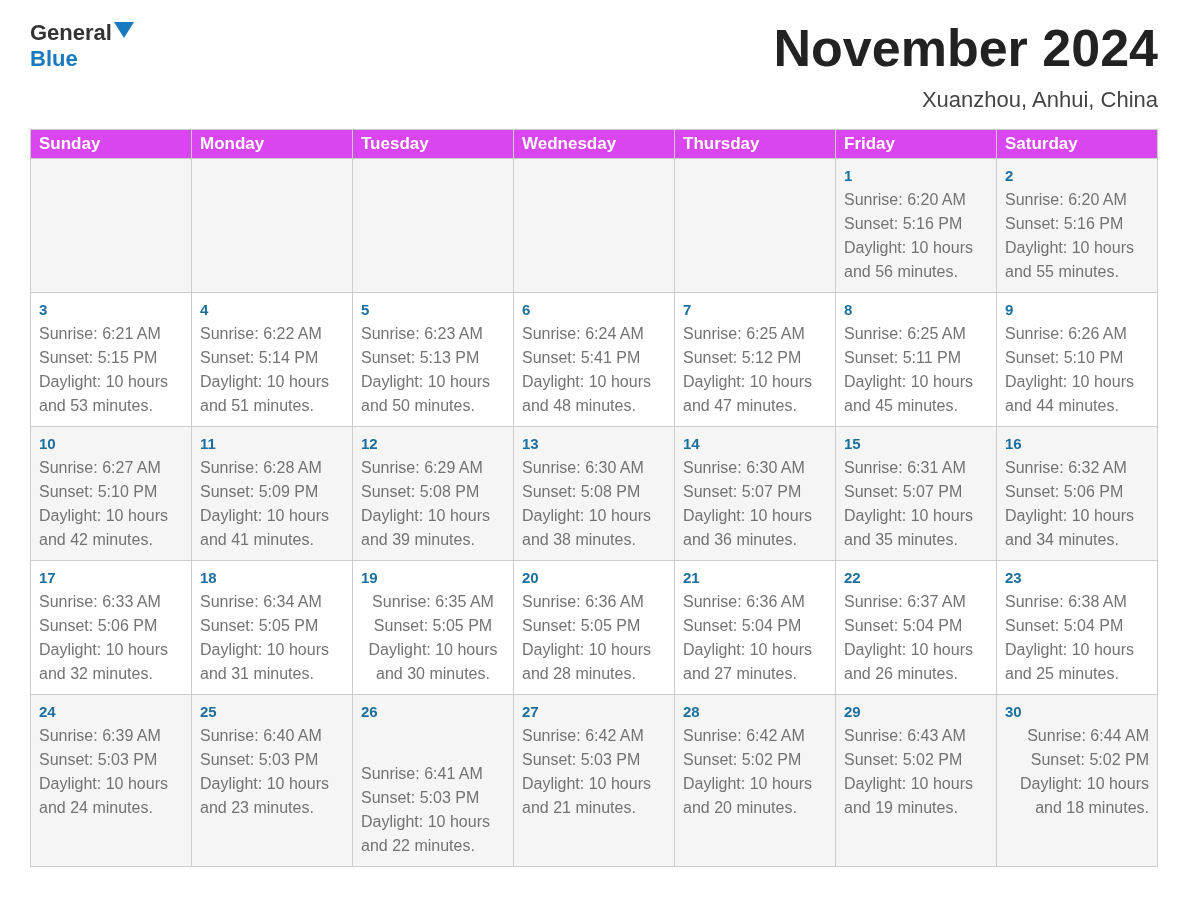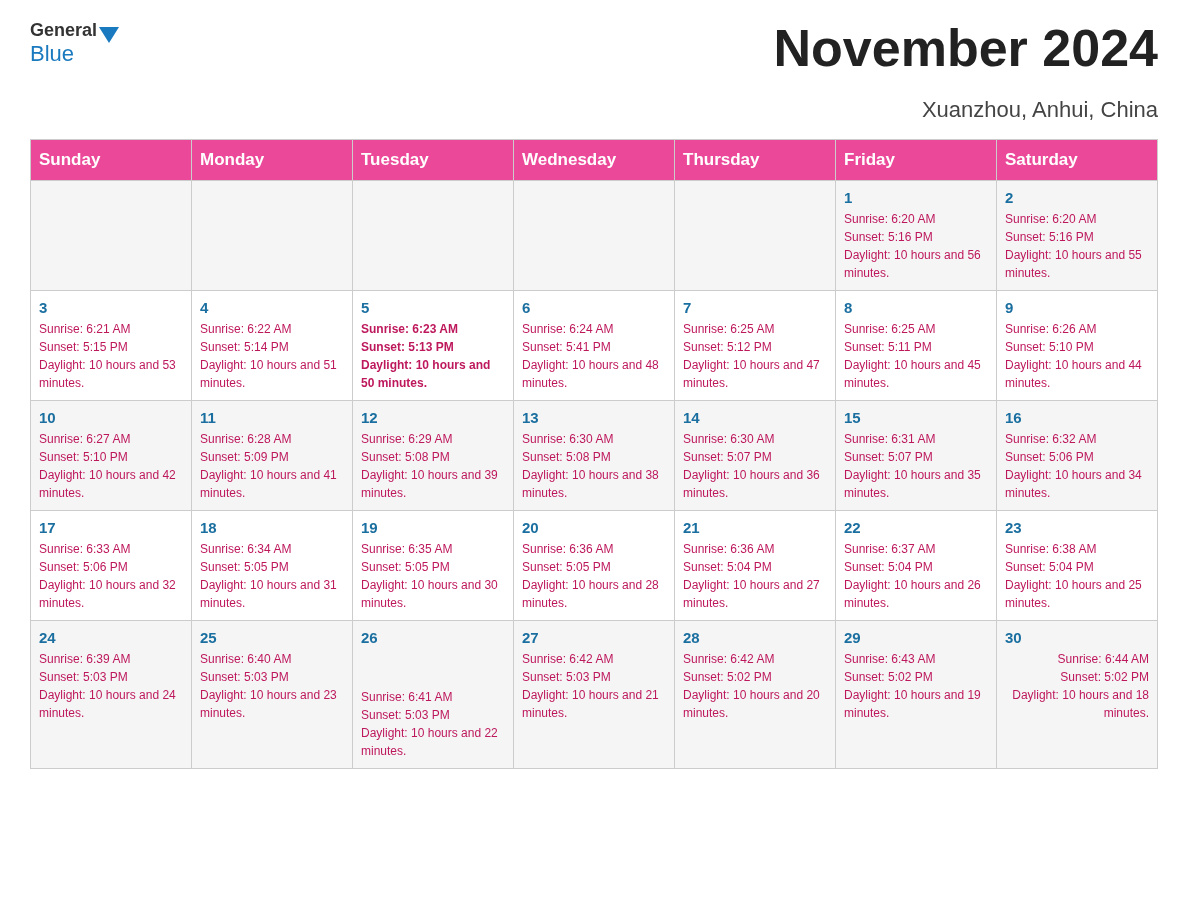--- a/index.html
+++ b/index.html
@@ -15,68 +15,68 @@
       justify-content: space-between;
       align-items: flex-start;
       margin-bottom: 16px;
     }
     .logo-area {
       display: flex;
       flex-direction: column;
       align-items: flex-start;
     }
     .logo-text {
-      font-size: 18px;
+      font-size: 22px;
       font-weight: bold;
       color: #333;
       display: flex;
-      align-items: flex-end;
+      align-items: flex-start;
     }
     .logo-general { color: #333; }
     .logo-triangle {
       width: 0;
       height: 0;
       border-left: 10px solid transparent;
       border-right: 10px solid transparent;
       border-top: 16px solid #1a7abf;
       display: inline-block;
       margin: 0 2px;
       position: relative;
       top: 2px;
     }
     .logo-blue {
       color: #1a7abf;
       font-size: 22px;
-      font-weight: normal;
+      font-weight: bold;
     }
     .title-area {
       text-align: right;
     }
     .calendar-title {
       font-size: 52px;
       font-weight: bold;
       color: #222;
       line-height: 1.1;
     }
     .calendar-subtitle {
       font-size: 22px;
       color: #444;
-      margin-top: 20px;
+      margin-top: 10px;
     }
     table {
       width: 100%;
       border-collapse: collapse;
       table-layout: fixed;
     }
     thead tr th {
-      background-color: #ec4899;
+      background-color: #d946ef;
       color: #fff;
       font-size: 17px;
       font-weight: bold;
-      padding: 10px 8px;
+      padding: 4px 8px;
       text-align: left;
       border: 1px solid #ccc;
     }
     tbody tr td {
       vertical-align: top;
       padding: 8px;
       border: 1px solid #ccc;
       font-size: 12.5px;
       color: #333;
       height: 110px;
@@ -88,22 +88,22 @@
       background-color: #ffffff;
     }
     .day-number {
       font-size: 15px;
       font-weight: bold;
       color: #1a6fa0;
       display: block;
       margin-bottom: 4px;
     }
     .day-info {
-      font-size: 12px;
-      color: #be185d;
+      font-size: 16px;
+      color: #737373;
       line-height: 1.5;
     }
     .empty-cell {
       background-color: #f5f5f5;
     }
   </style>
 </head>
 <body>
 
 <div class="header-area">
@@ -162,21 +162,21 @@
 Daylight: 10 hours and 53 minutes.</div>
         </td>
         <td>
           <span class="day-number">4</span>
           <div class="day-info" style="white-space: pre-line;">Sunrise: 6:22 AM
 Sunset: 5:14 PM
 Daylight: 10 hours and 51 minutes.</div>
         </td>
         <td>
           <span class="day-number">5</span>
-          <div class="day-info" style="white-space: pre-line; font-weight: bold;">Sunrise: 6:23 AM
+          <div class="day-info" style="white-space: pre-line;">Sunrise: 6:23 AM
 Sunset: 5:13 PM
 Daylight: 10 hours and 50 minutes.</div>
         </td>
         <td>
           <span class="day-number">6</span>
           <div class="day-info" style="white-space: pre-line;">Sunrise: 6:24 AM
 Sunset: 5:41 PM
 Daylight: 10 hours and 48 minutes.</div>
         </td>
         <td>
@@ -250,21 +250,21 @@
 Daylight: 10 hours and 32 minutes.</div>
         </td>
         <td>
           <span class="day-number">18</span>
           <div class="day-info" style="white-space: pre-line;">Sunrise: 6:34 AM
 Sunset: 5:05 PM
 Daylight: 10 hours and 31 minutes.</div>
         </td>
         <td>
           <span class="day-number">19</span>
-          <div class="day-info" style="white-space: pre-line;">Sunrise: 6:35 AM
+          <div class="day-info" style="white-space: pre-line; text-align: center;">Sunrise: 6:35 AM
 Sunset: 5:05 PM
 Daylight: 10 hours and 30 minutes.</div>
         </td>
         <td>
           <span class="day-number">20</span>
           <div class="day-info" style="white-space: pre-line;">Sunrise: 6:36 AM
 Sunset: 5:05 PM
 Daylight: 10 hours and 28 minutes.</div>
         </td>
         <td>

